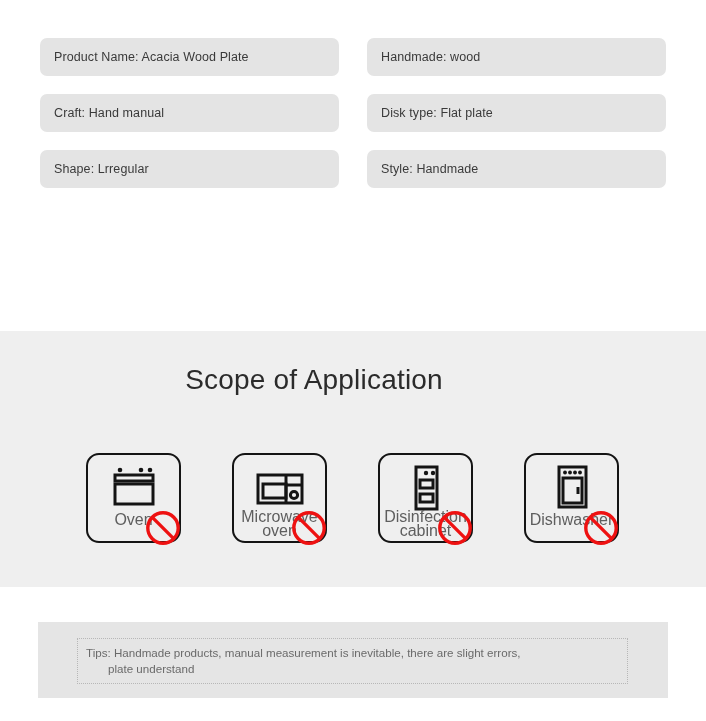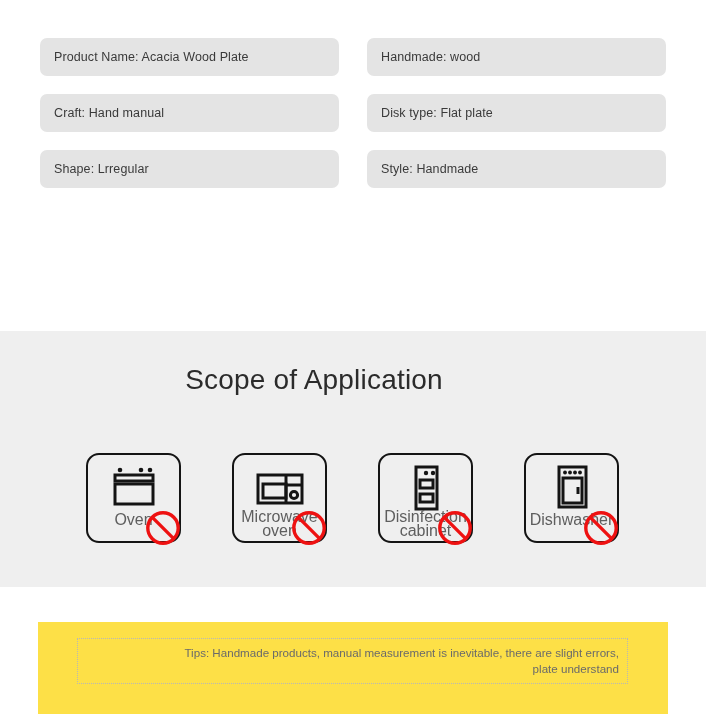--- a/index.html
+++ b/index.html
@@ -125,23 +125,22 @@
     height: 36px;
   }
   .no-badge svg { display: block; width: 36px; height: 36px; }
 
   
   .tips-section {
     position: absolute;
     left: 38px;
     top: 622px;
     width: 630px;
-    height: 92px;
-    background: #fde047;
-    text-align: right;
+    height: 76px;
+    background: #e5e5e5;
   }
   .tips-box {
     position: absolute;
     left: 39px;
     top: 16px;
     width: 551px;
     height: 46px;
     border: 1.4px dotted #b7b7b7;
     padding: 6px 8px 0 8px;
   }

